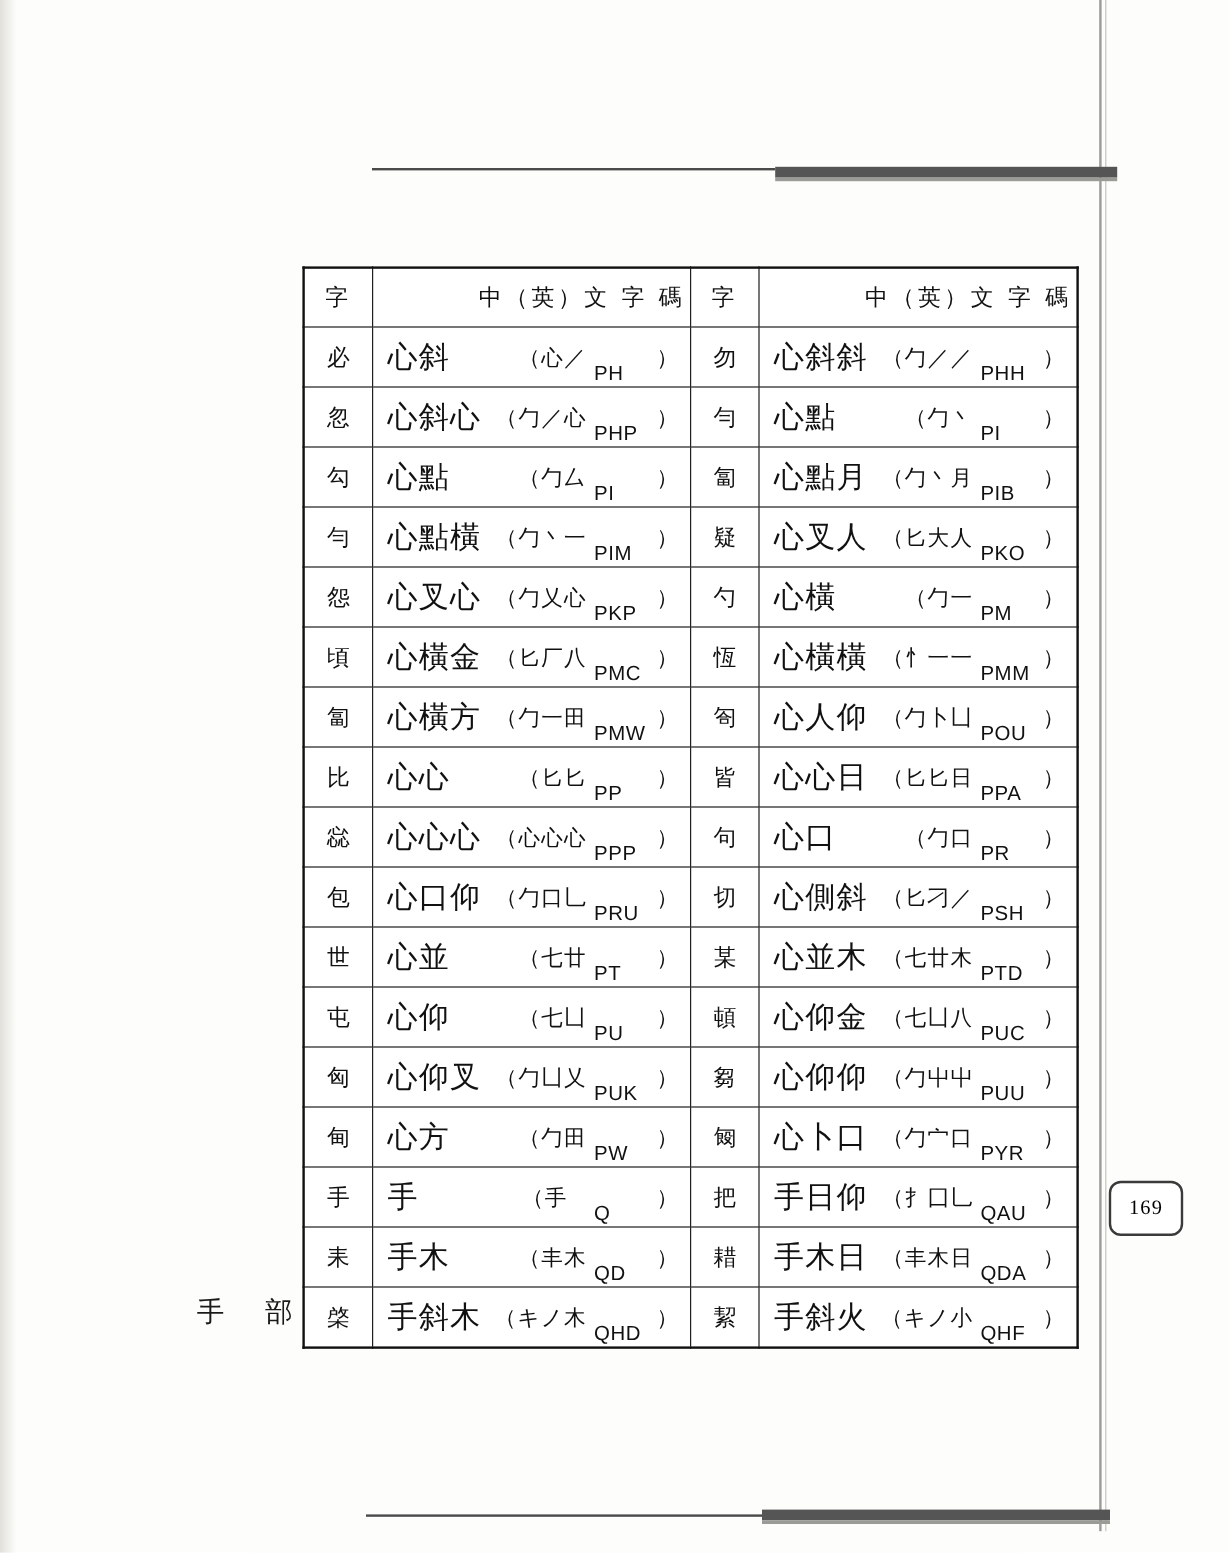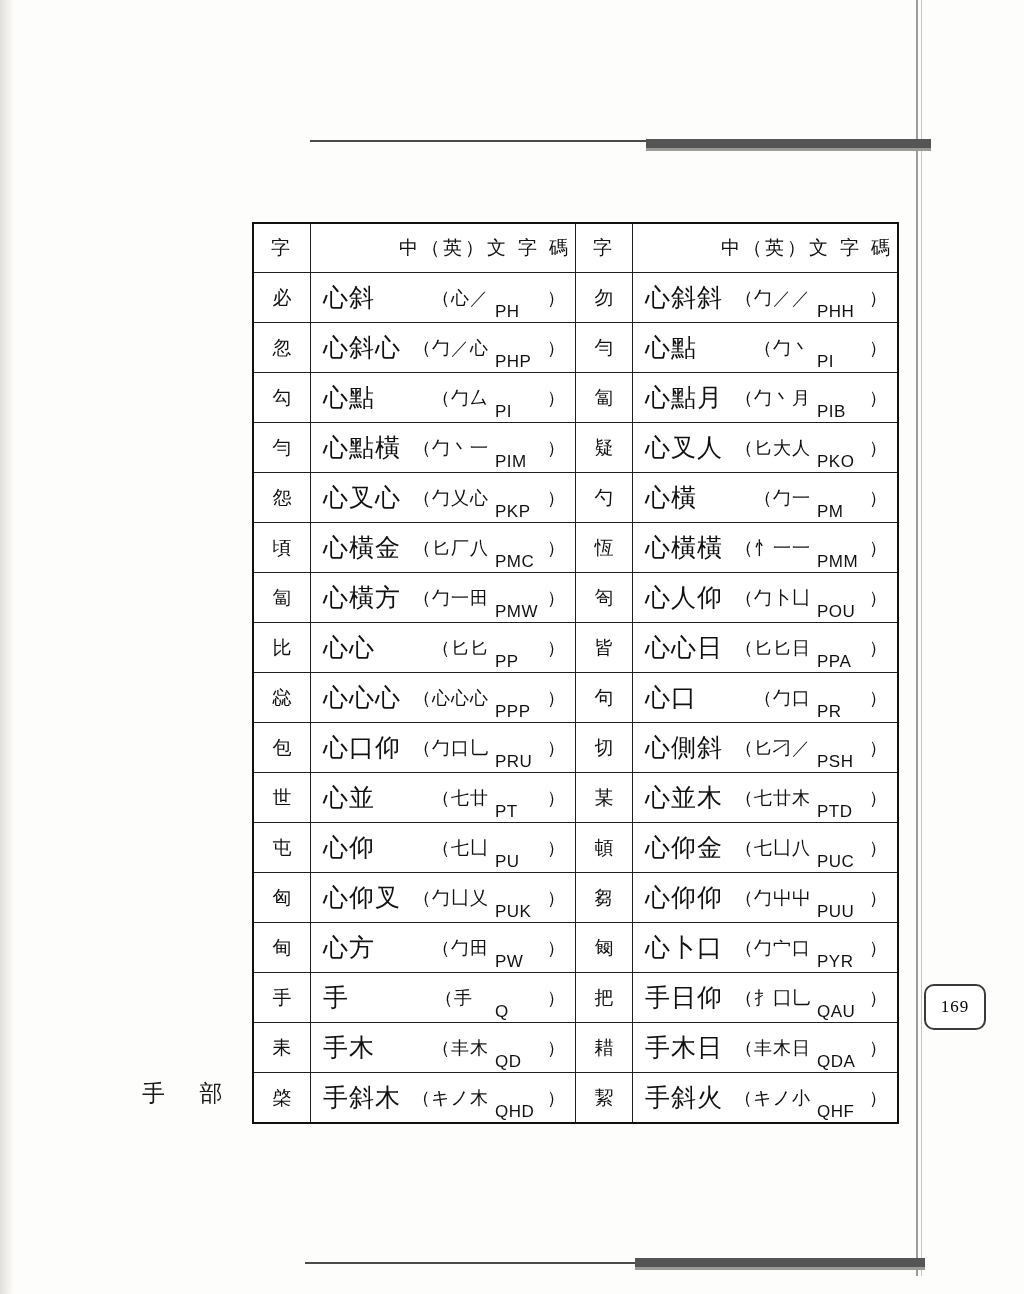--- a/index.html
+++ b/index.html
@@ -107,23 +107,23 @@
     font-family: "Liberation Serif", serif;
     font-size: 17px;
     letter-spacing: 1px;
     background: #fff;
     margin-top: 16px;
   }
 
   
   .radical-label {
     position: absolute;
-    left: 142px;
+    left: 164px;
     top: 1078px;
-    font-family: Liberation Sans, sans-serif;
+    font-family: Liberation Serif, serif;
     font-size: 23px;
     letter-spacing: 14px;
     color: #1a1a1a;
   }
 
   
   .table-wrap {
     position: absolute;
     left: 252px;
     top: 222px;

